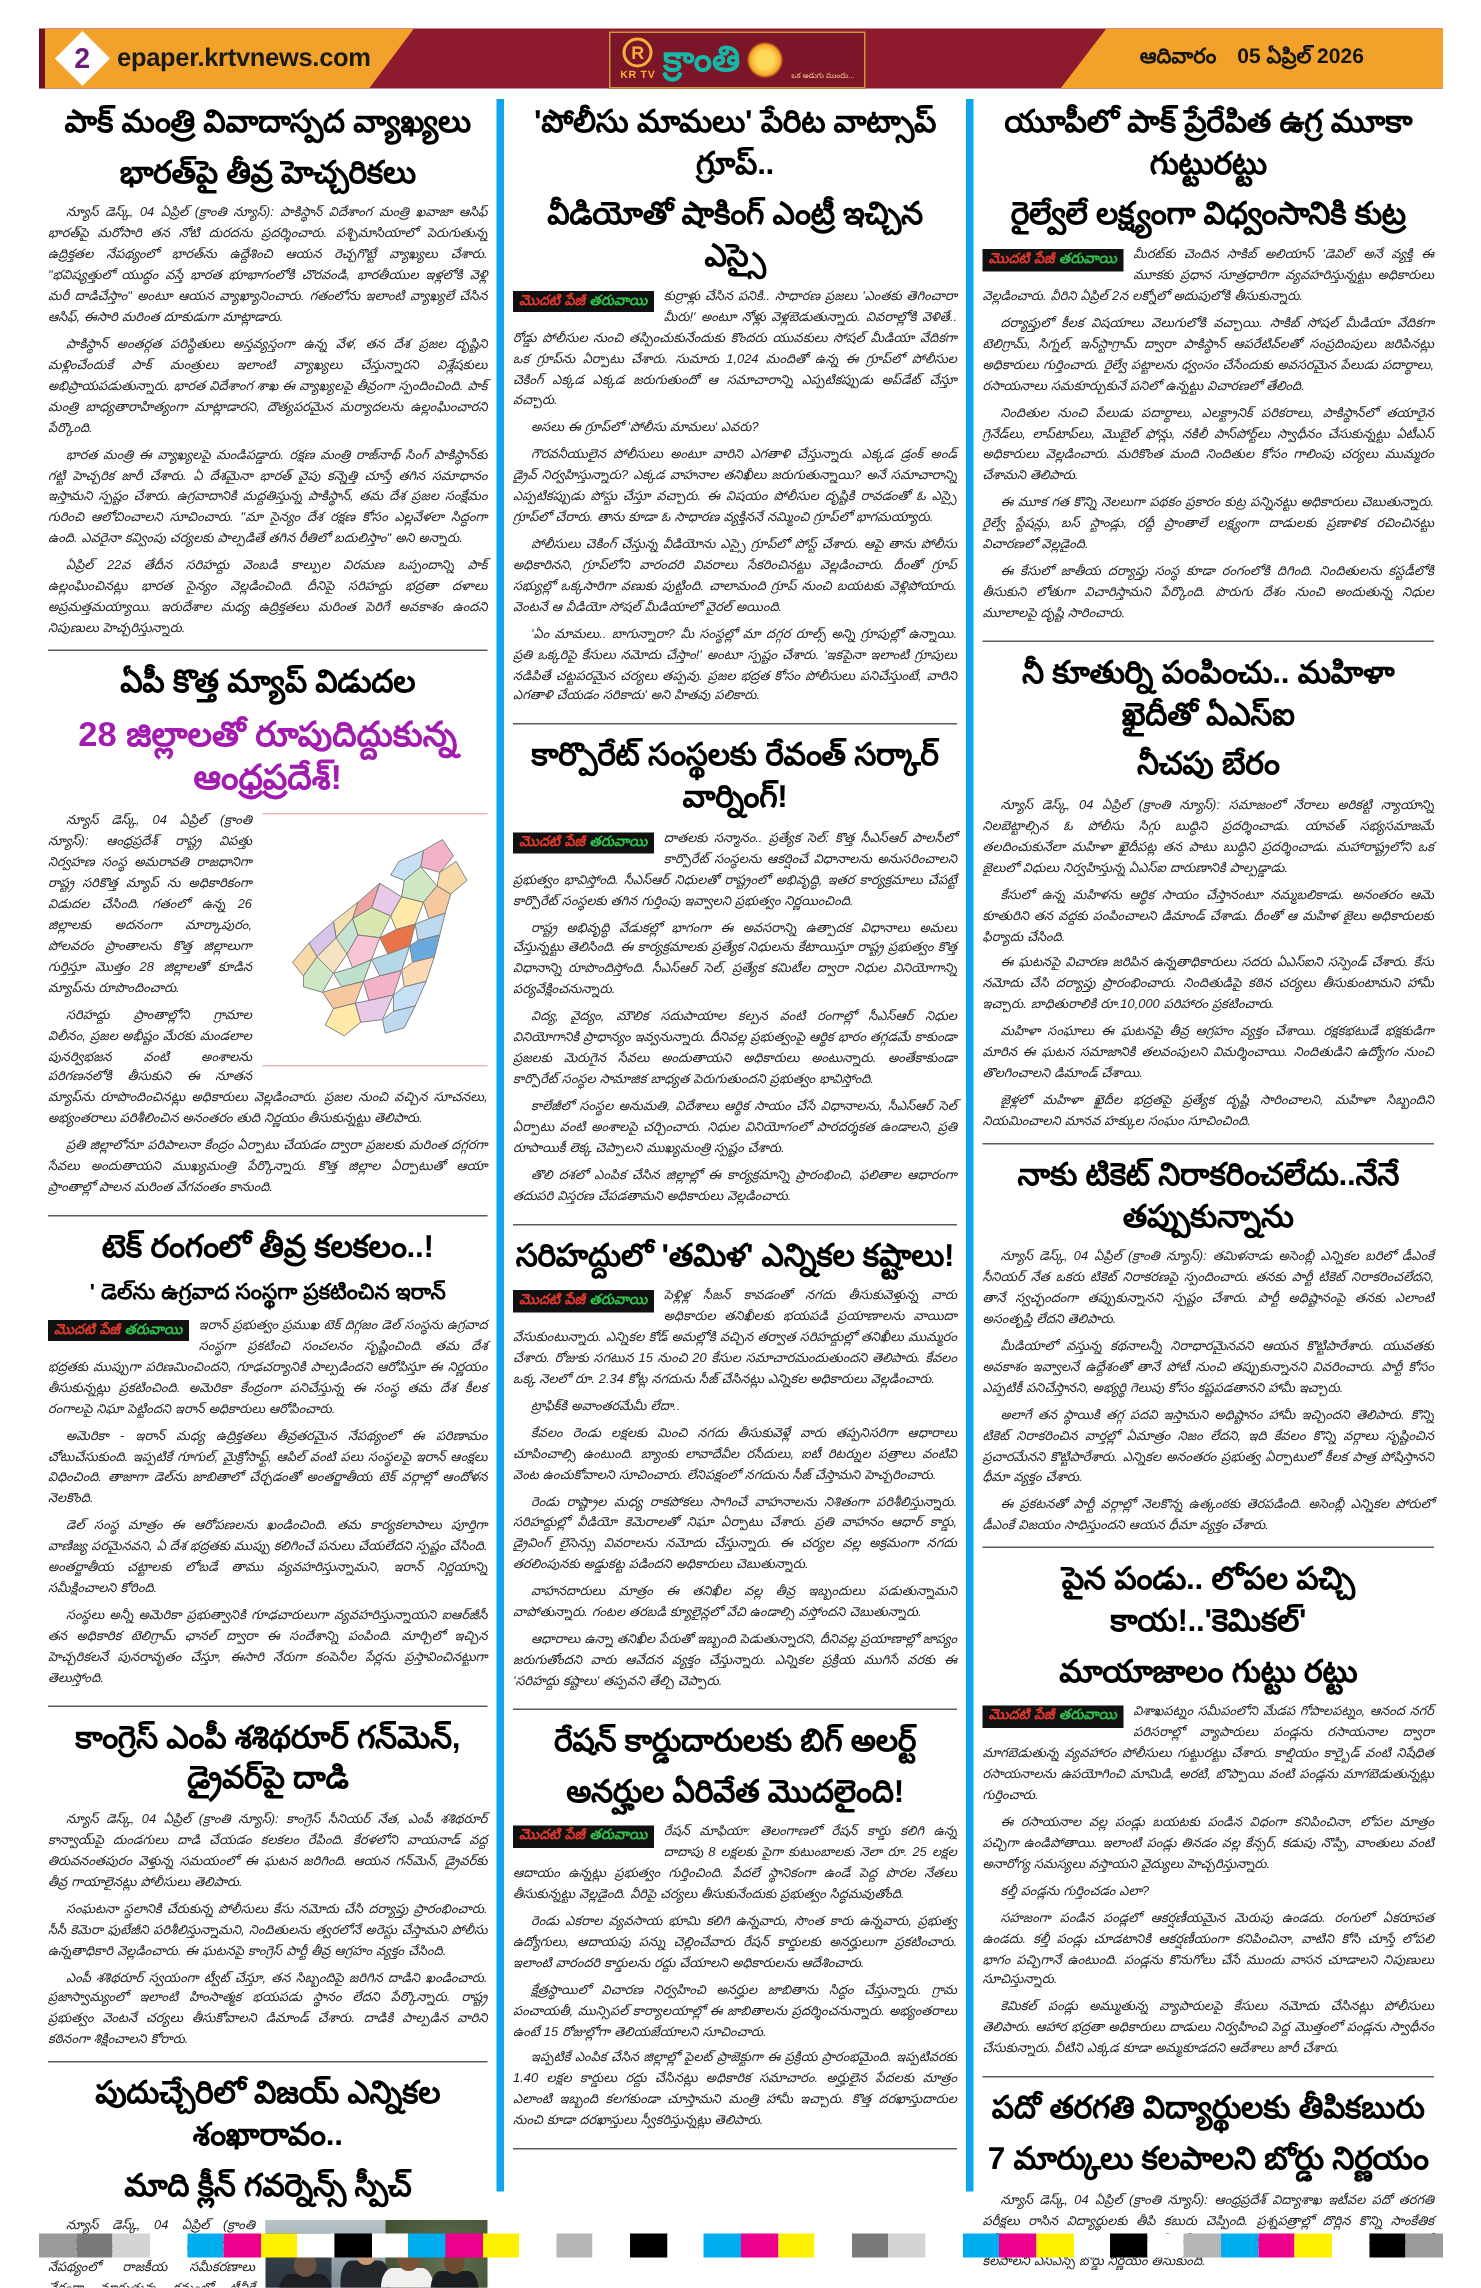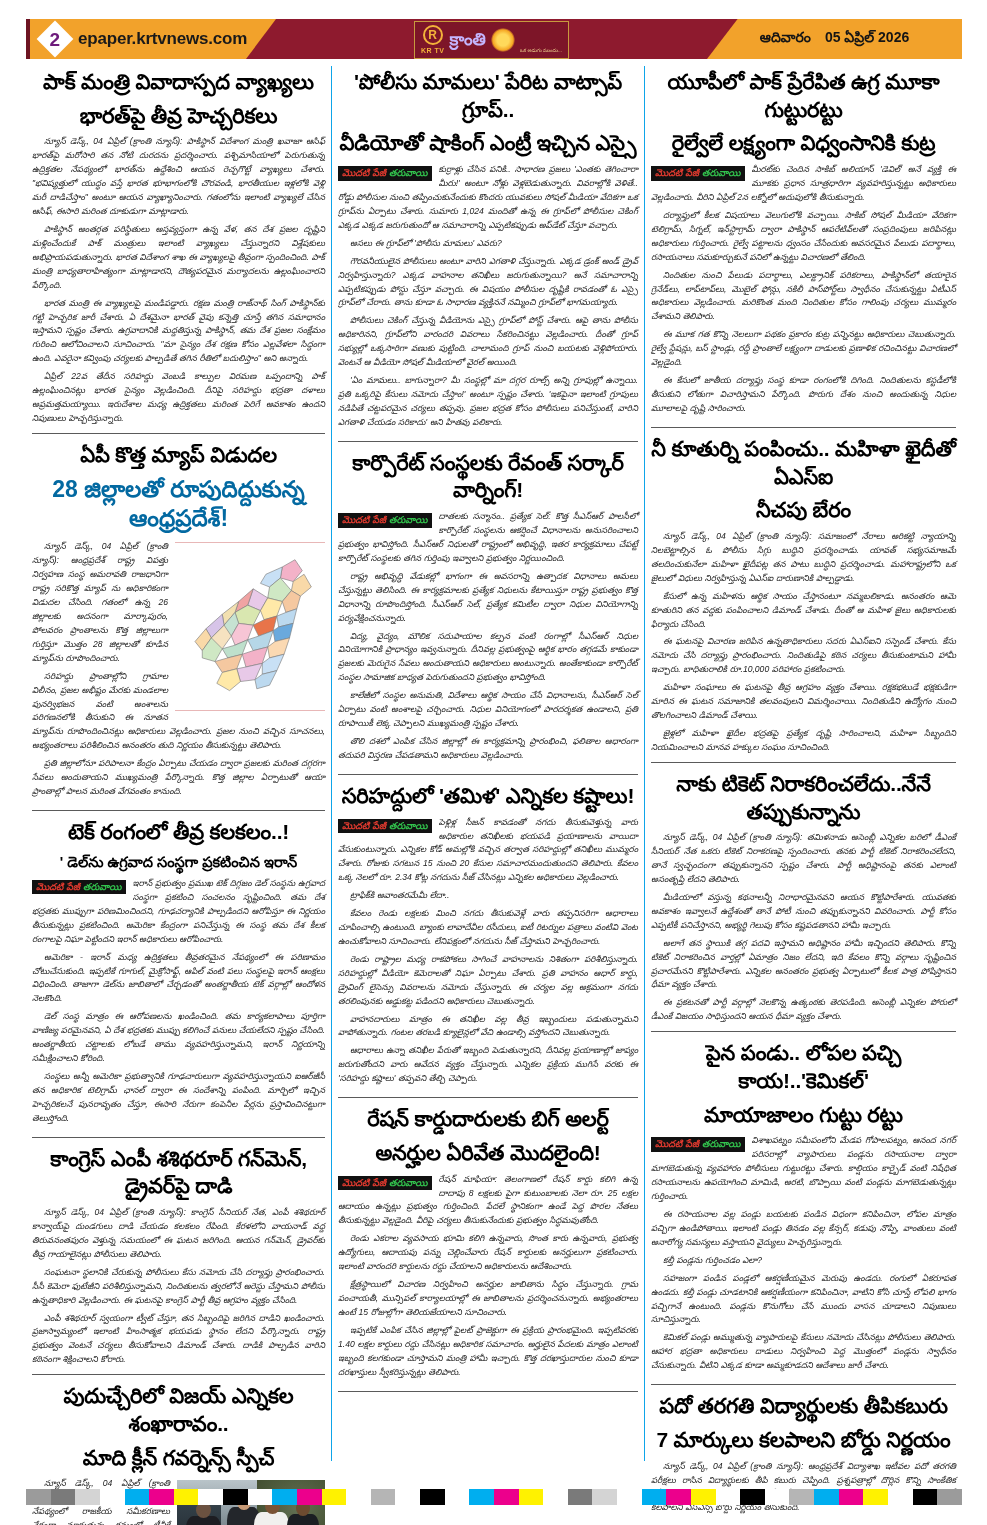--- a/index.html
+++ b/index.html
@@ -101,22 +101,22 @@
   .logo-ring {
     width: 20px; height: 20px;
     border: 2px solid #f3b33a;
     border-radius: 50%;
     display: flex; align-items: center; justify-content: center;
     font-size: 12px; font-weight: bold;
     color: #f3b33a;
   }
   .logo-krtv-txt { font-size: 7px; font-weight: bold; margin-top: 2px; letter-spacing: .5px;}
   .logo-word {
-    color: #c4b5fd;
-    font-size: 17px;
+    color: #14b8a6;
+    font-size: 24px;
     font-weight: bold;
     line-height: 1;
     font-family: "Liberation Serif", serif;
   }
   .logo-sun {
     width: 24px; height: 24px;
     border-radius: 50%;
     background: radial-gradient(circle, #ffd95b 35%, #f5a623 60%, rgba(245,166,35,0) 72%);
     flex: 0 0 auto;
   }
@@ -144,21 +144,21 @@
     position: absolute;
     left: 26px; top: 66px;
     width: 936px; height: 1395px;
     display: flex;
   }
   .col {
     width: 305px;
     padding: 0 6px;
     position: relative;
   }
-  .col + .col { border-left: 1px solid #0ea5e9; }
+  .col + .col { border-left: 5px solid #0ea5e9; }
   .col.c2 { width: 313px; }
   .col.c3 { width: 318px; }
 
   
   .article { margin-bottom: 6px; }
   .hr { border: 0; border-top: 1px solid #5a5a5a; margin: 7px 0 7px; }
 
   .hl1 {
     font-family: "Liberation Sans", sans-serif;
     font-weight: bold;
@@ -167,21 +167,21 @@
     text-align: center;
     color: #000;
     margin: 2px 0 6px;
     letter-spacing: -0.2px;
   }
   .hl-big {
     font-weight: bold;
     font-size: 23px;
     line-height: 1.3;
     text-align: center;
-    color: #0369a1;
+    color: #a21caf;
     margin: 3px 0 6px;
   }
   .sub-hl {
     font-weight: bold;
     font-size: 14.5px;
     line-height: 1.4;
     text-align: center;
     margin: 0 0 5px;
     color: #000;
   }

